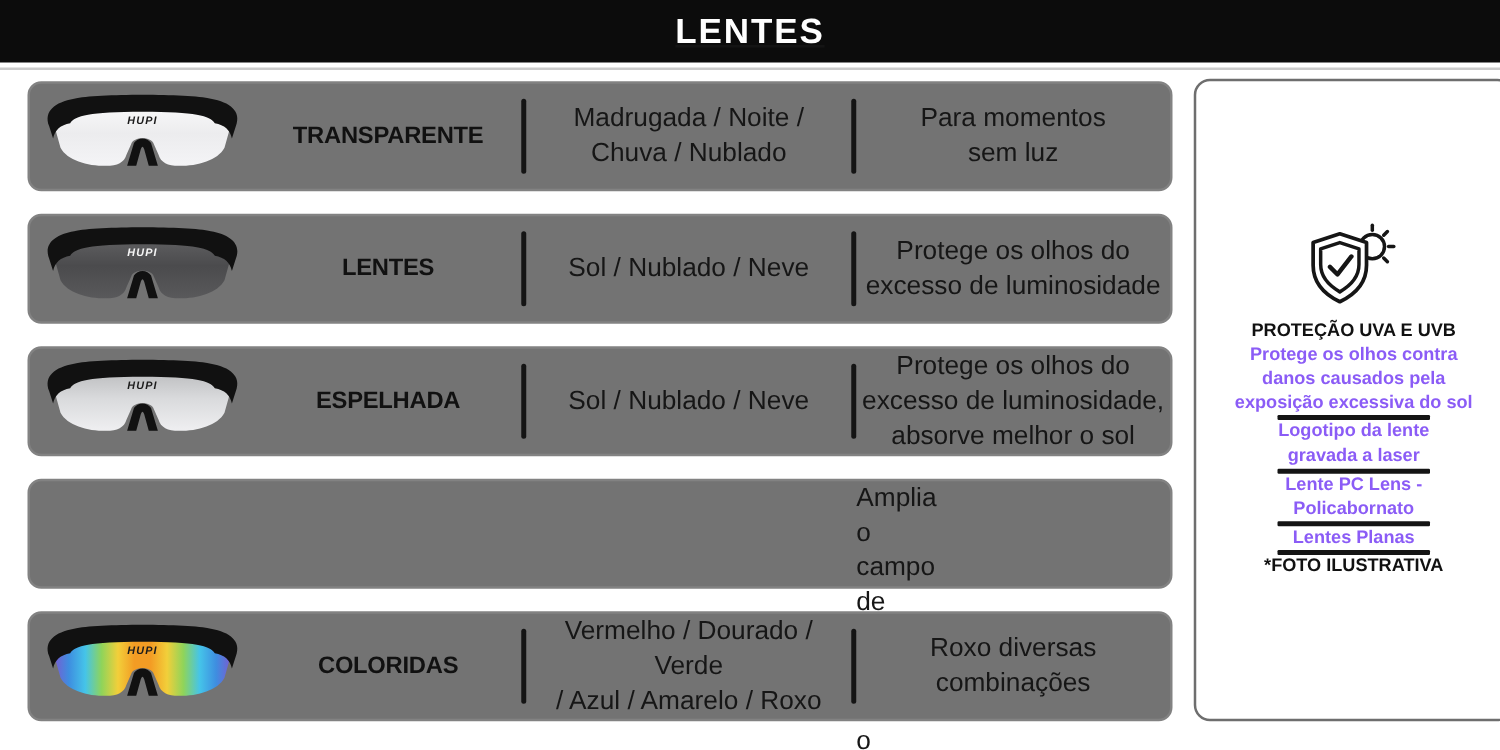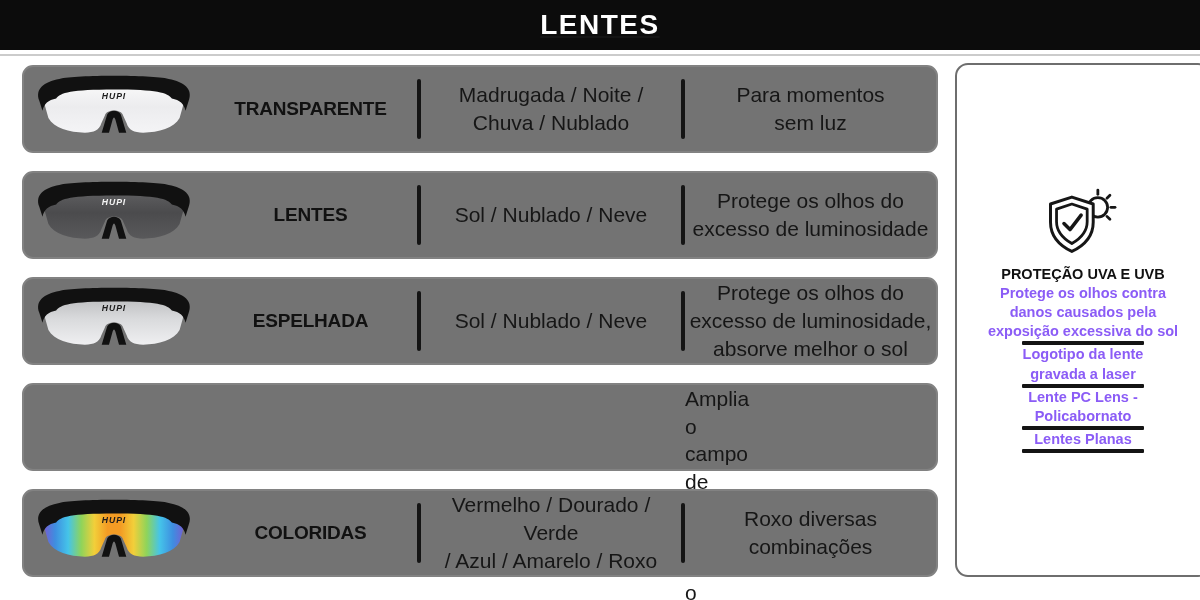--- a/index.html
+++ b/index.html
@@ -222,15 +222,16 @@
 
   <div class="hdiv"></div>
 
   <div class="sb-section">
     <div class="sb-body">Lentes Planas</div>
   </div>
 
   <div class="hdiv"></div>
 
   <div class="sb-section">
+    <div class="sb-title">*FOTO ILUSTRATIVA</div>
   </div>
 
 </div>
 
 </body></html>

